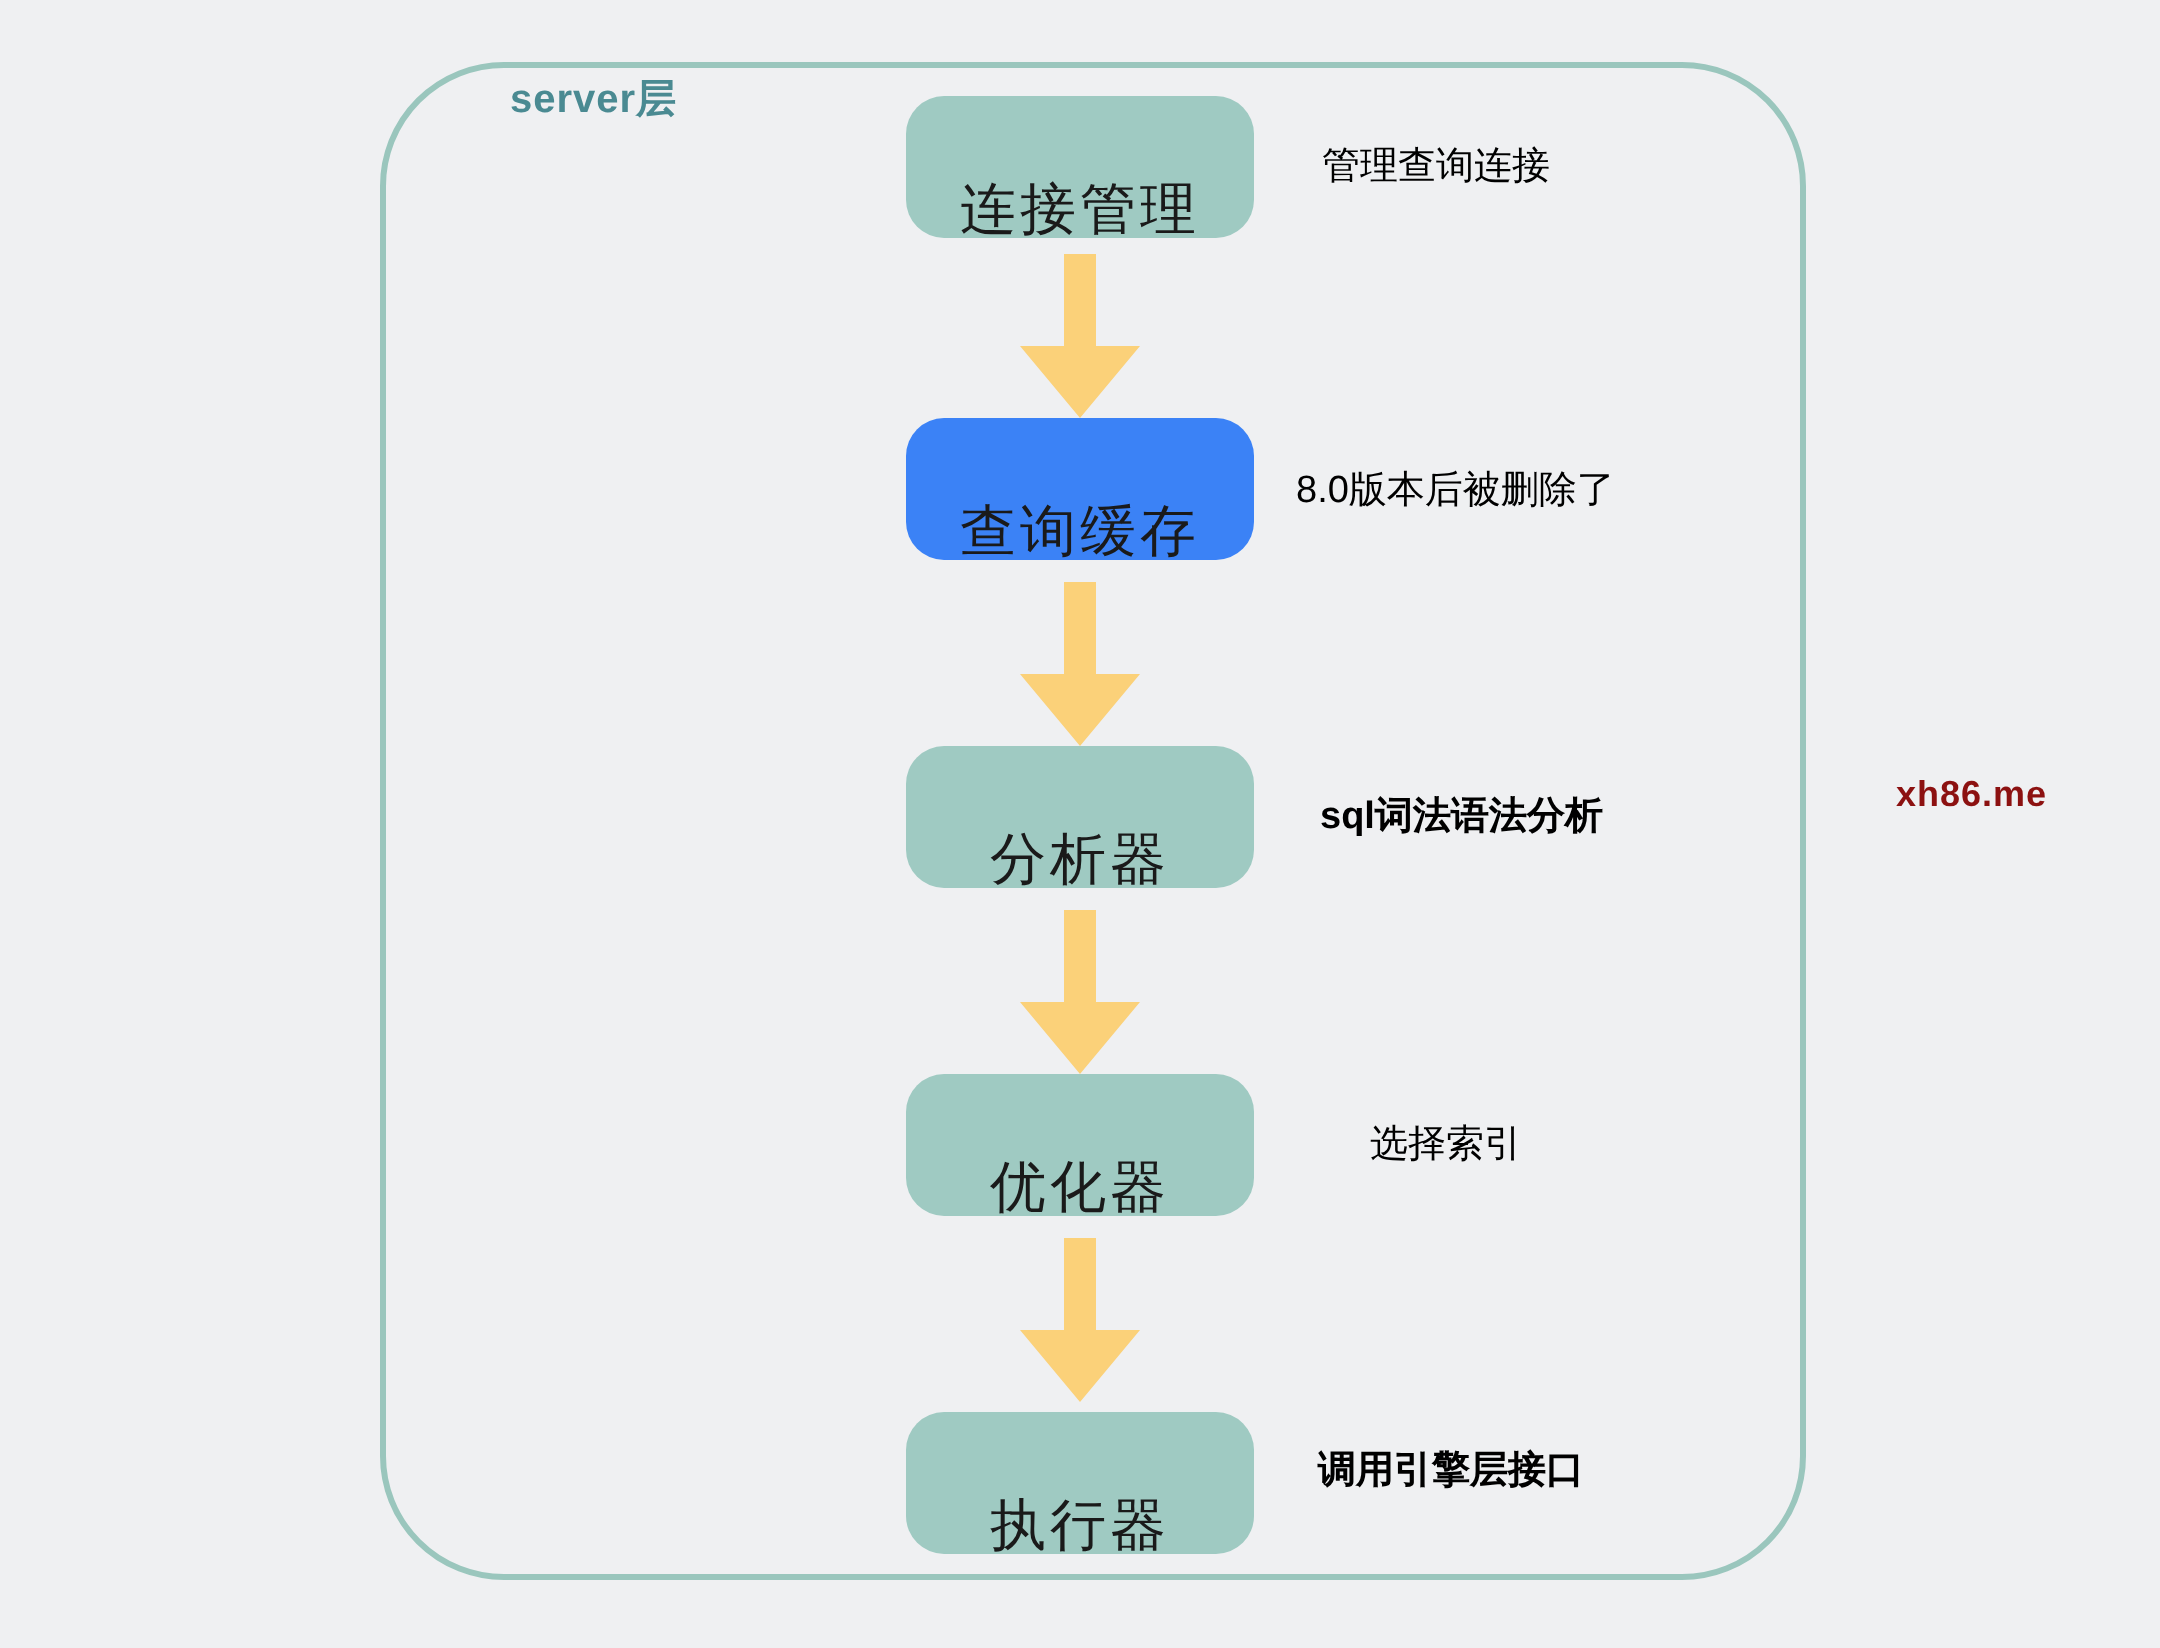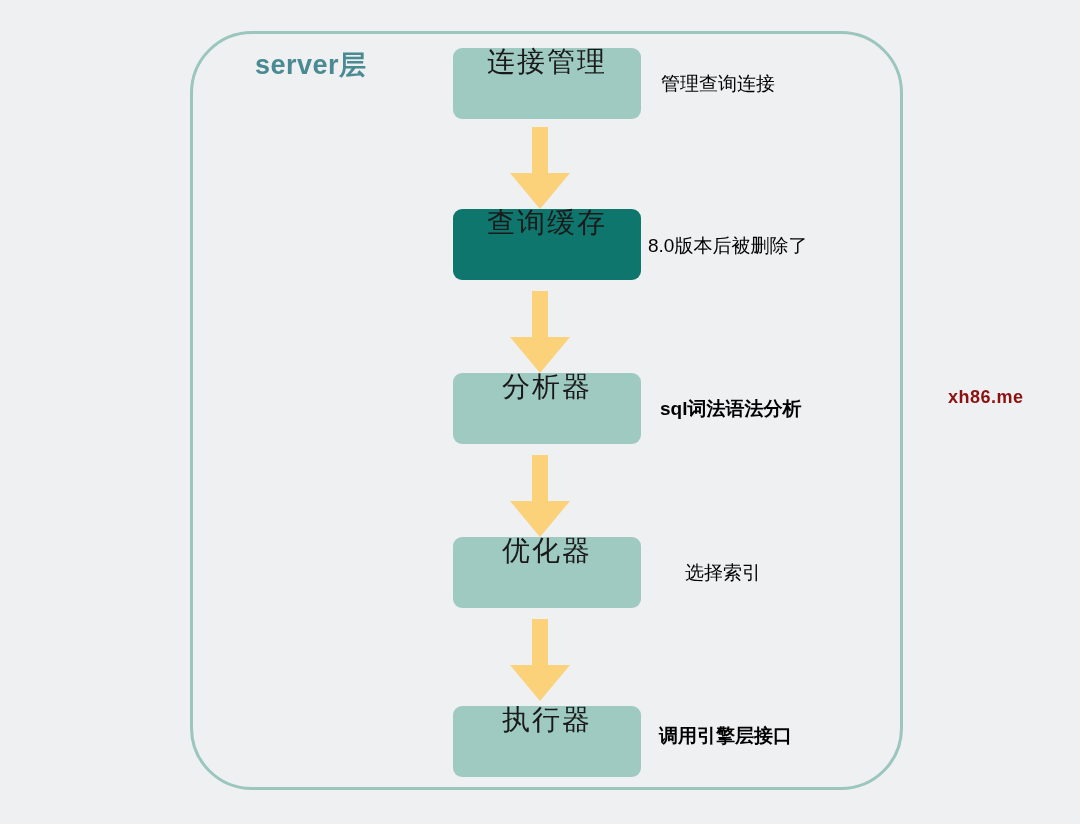--- a/index.html
+++ b/index.html
@@ -31,49 +31,49 @@
     height: 759px;
     border: 3px solid #9ac6bd;
     border-radius: 62px;
     box-sizing: border-box;
     background: transparent;
   }
 
   .layer-title {
     position: absolute;
     left: 255px;
-    top: 47px;
-    font-size: 27px;
+    top: 36px;
+    font-size: 20px;
     font-weight: bold;
     color: #4a8a92;
     letter-spacing: 0.5px;
     white-space: nowrap;
   }
 
   
   .node {
     position: absolute;
     left: 453px;
-    width: 188px;
+    width: 174px;
     height: 71px;
-    border-radius: 9px;
+    border-radius: 19px;
     display: flex;
-    align-items: flex-start;
+    align-items: flex-end;
     justify-content: center;
     box-sizing: border-box;
   }
   .node-label {
     font-size: 28px;
     color: #1a1a1a;
     letter-spacing: 2px;
     line-height: 1;
     white-space: nowrap;
   }
   .node.green { background: #9fcac2; }
-  .node.slate { background: #0f766e; }
+  .node.slate { background: #3b82f6; }
 
   
   .desc {
     position: absolute;
     font-size: 19px;
     color: #000000;
     white-space: nowrap;
     line-height: 1;
   }
 

